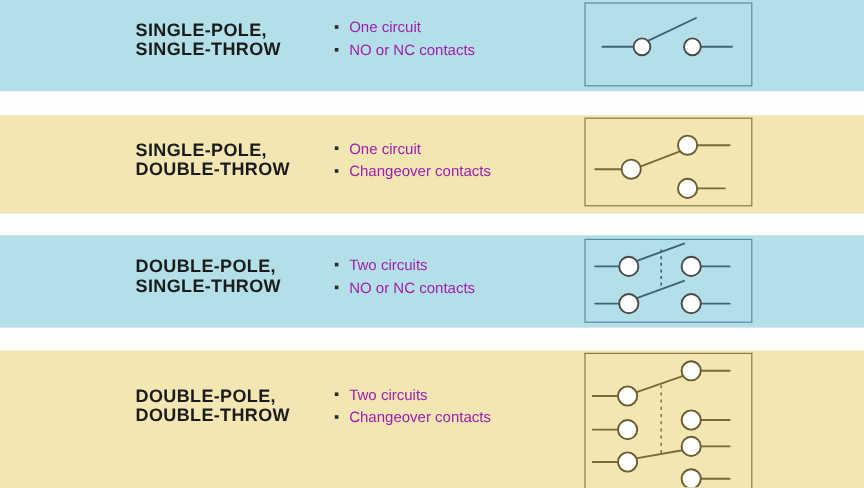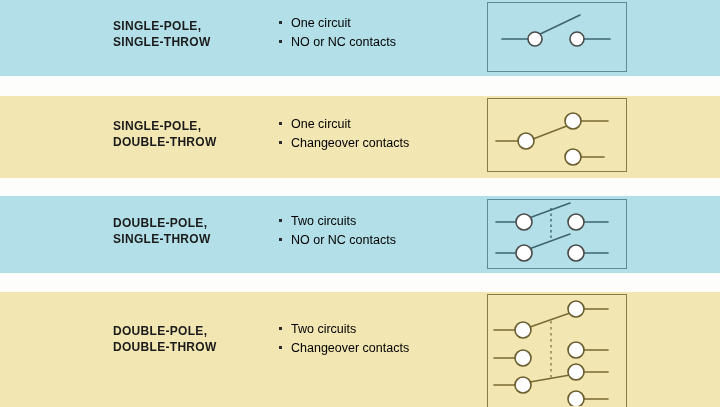--- a/index.html
+++ b/index.html
@@ -16,32 +16,32 @@
     position:absolute;left:0;width:720px;
   }
   .band.blue{background:#b3e0e8;}
   .band.cream{background:#f2e6b3;}
 
   .row-inner{position:absolute;left:0;top:0;width:720px;height:100%;}
 
   .title{
     position:absolute;
     left:113px;
-    font-size:12px;
+    font-size:15px;
     font-weight:bold;
     letter-spacing:0.3px;
     color:#1b1b1b;
     line-height:16px;
     white-space:pre-line;
   }
   .bullets{
     position:absolute;
     left:279px;
     font-size:12.5px;
-    color:#000000;
+    color:#a21caf;
     line-height:19px;
   }
   .bullets .bl{
     position:relative;
     padding-left:12px;
     white-space:nowrap;
   }
   .bullets .bl::before{
     content:"";
     position:absolute;

